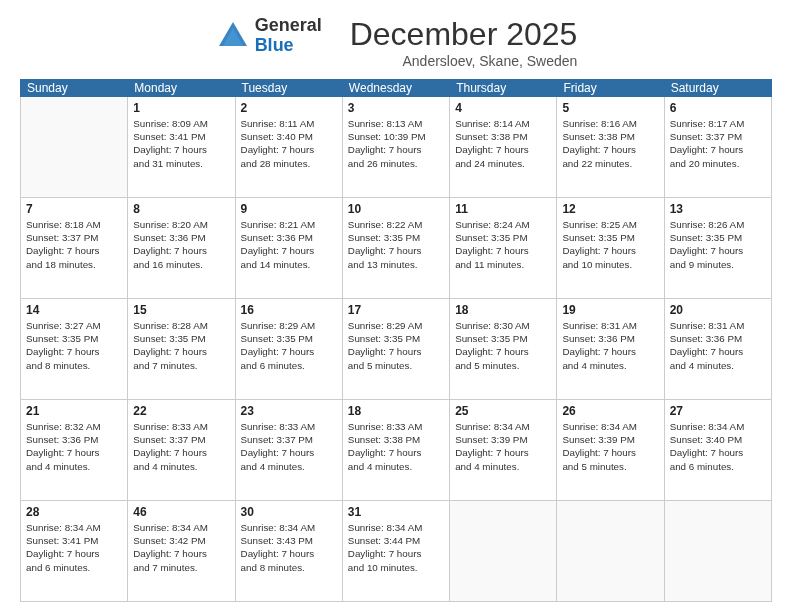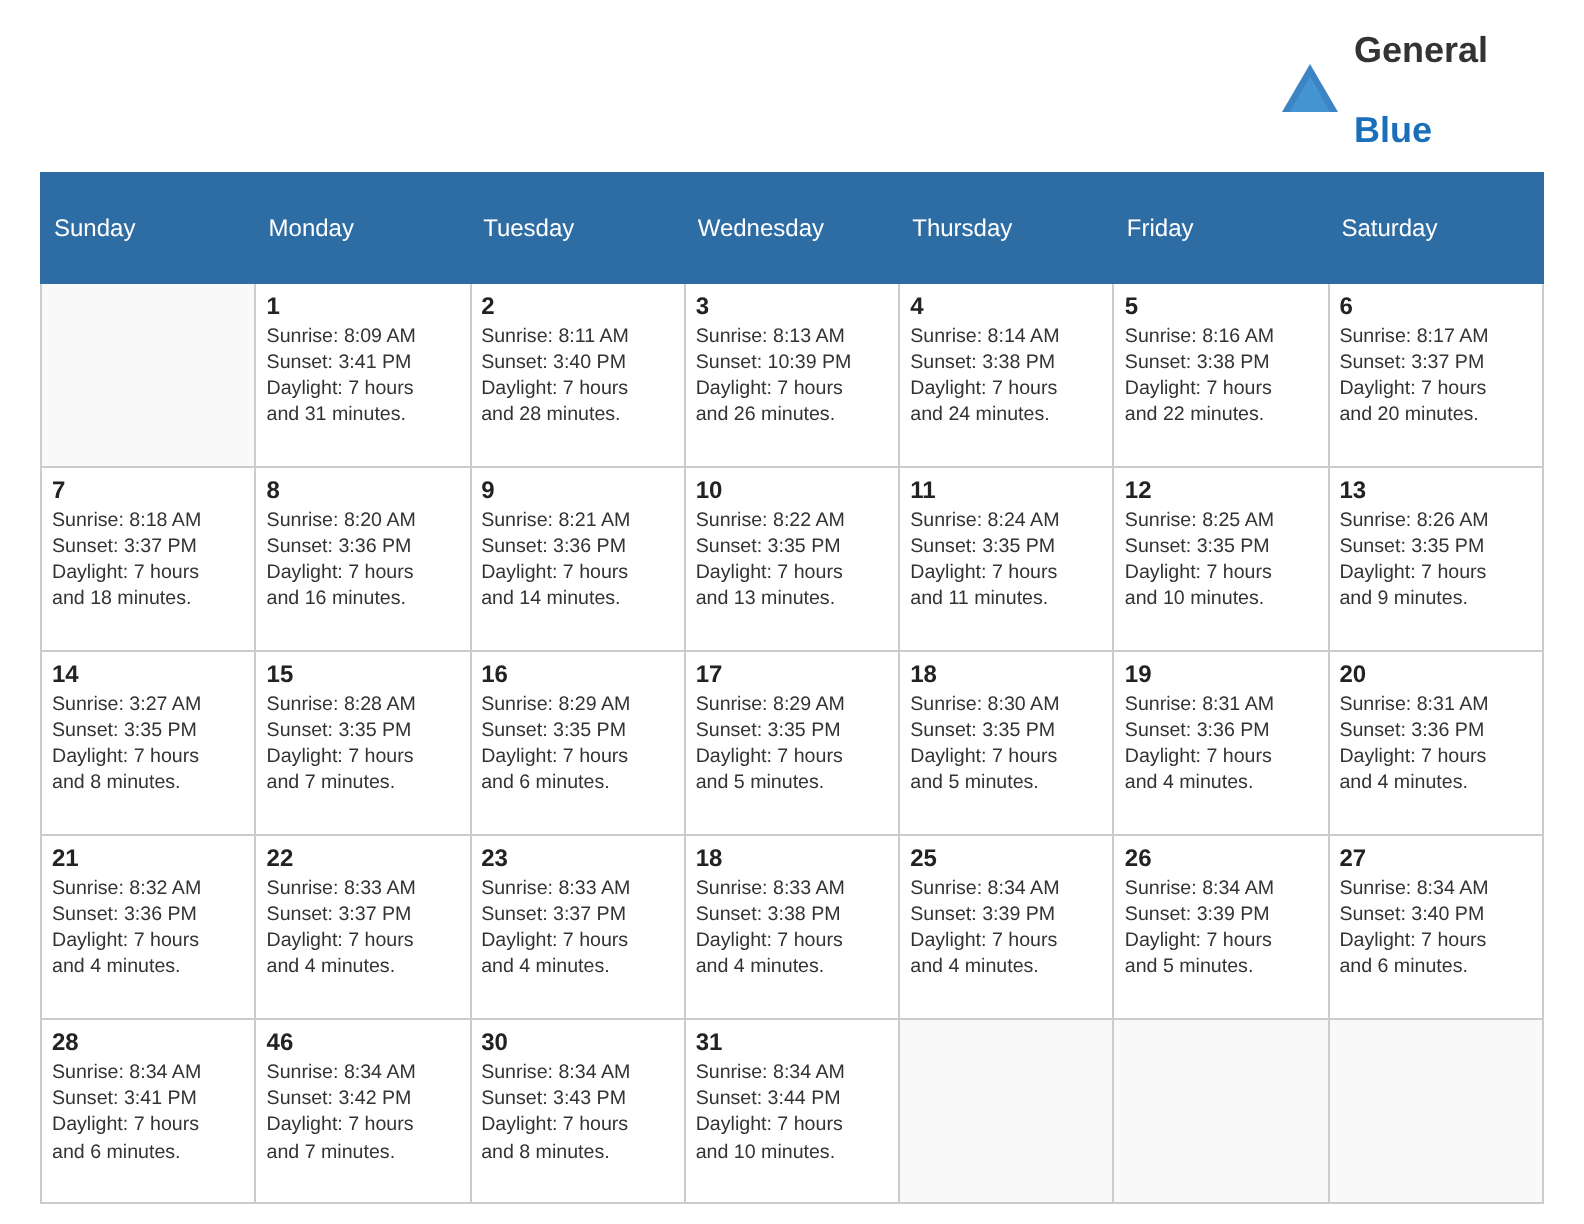--- a/index.html
+++ b/index.html
@@ -12,38 +12,38 @@
     }
     .container {
       width: 792px;
       height: 612px;
       padding: 16px 20px 10px 20px;
       display: flex;
       flex-direction: column;
     }
     .header {
       display: flex;
-      justify-content: flex-end;
+      justify-content: center;
       align-items: flex-start;
       margin-bottom: 10px;
       gap: 28px;
     }
     .logo {
       display: flex;
       align-items: center;
     }
     .logo-text {
       display: flex;
       flex-direction: column;
       font-size: 18px;
       font-weight: bold;
       line-height: 1.1;
     }
     .logo-text .general { color: #333; }
-    .logo-text .blue { color: #1a6fba; margin-top: 20px; }
+    .logo-text .blue { color: #1a6fba; }
     .logo-icon {
       width: 36px;
       height: 36px;
       margin-right: 4px;
     }
     .title-block {
       text-align: right;
     }
     .month-title {
       font-size: 32px;
@@ -57,21 +57,21 @@
     .calendar {
       flex: 1;
       border-collapse: collapse;
       width: 100%;
       font-size: 10.5px;
     }
     .calendar th {
       background-color: #2e6da4;
       color: white;
       text-align: left;
-      padding: 20px 6px;
+      padding: 1px 6px;
       font-size: 12px;
       font-weight: normal;
       border: 1px solid #2e6da4;
     }
     .calendar td {
       border: 1px solid #ccc;
       vertical-align: top;
       padding: 4px 5px;
       width: calc(100% / 7);
       height: 88px;
@@ -100,20 +100,22 @@
       <svg class="logo-icon" viewBox="0 0 36 36">
         <polygon points="18,4 32,28 4,28" fill="#1a6fba" opacity="0.85"></polygon>
         <polygon points="18,10 28,28 8,28" fill="#4a9fda" opacity="0.6"></polygon>
       </svg>
       <div class="logo-text">
         <span class="general">General</span>
         <span class="blue">Blue</span>
       </div>
     </div>
     <div class="title-block">
+      <div class="month-title">December 2025</div>
+      <div class="location">Andersloev, Skane, Sweden</div>
     </div>
   </div>
 
   <table class="calendar">
     <thead>
       <tr>
       <th>Sunday</th>
           <th>Monday</th>
           <th>Tuesday</th>
           <th>Wednesday</th>

